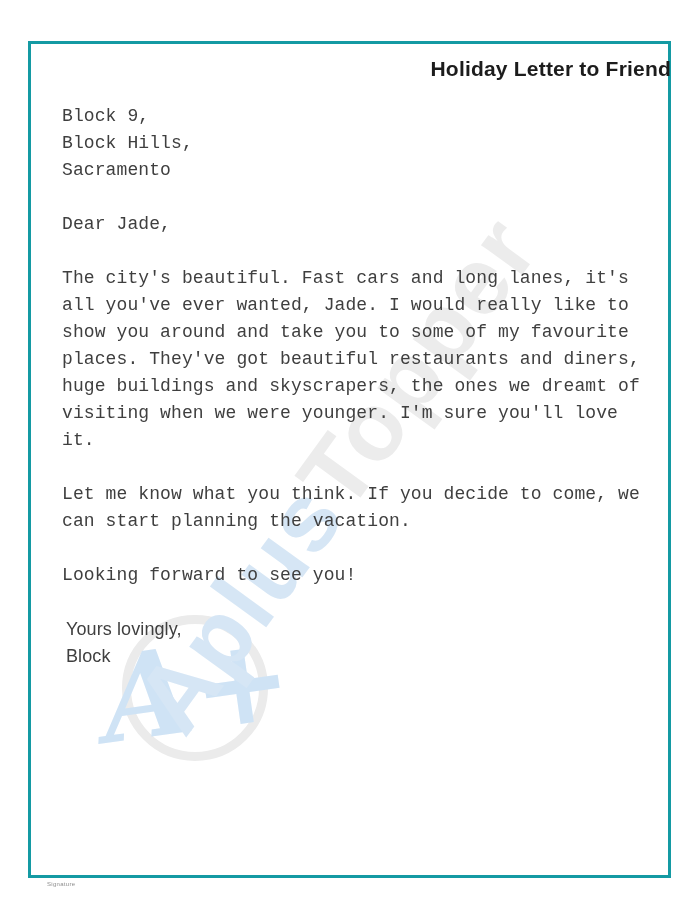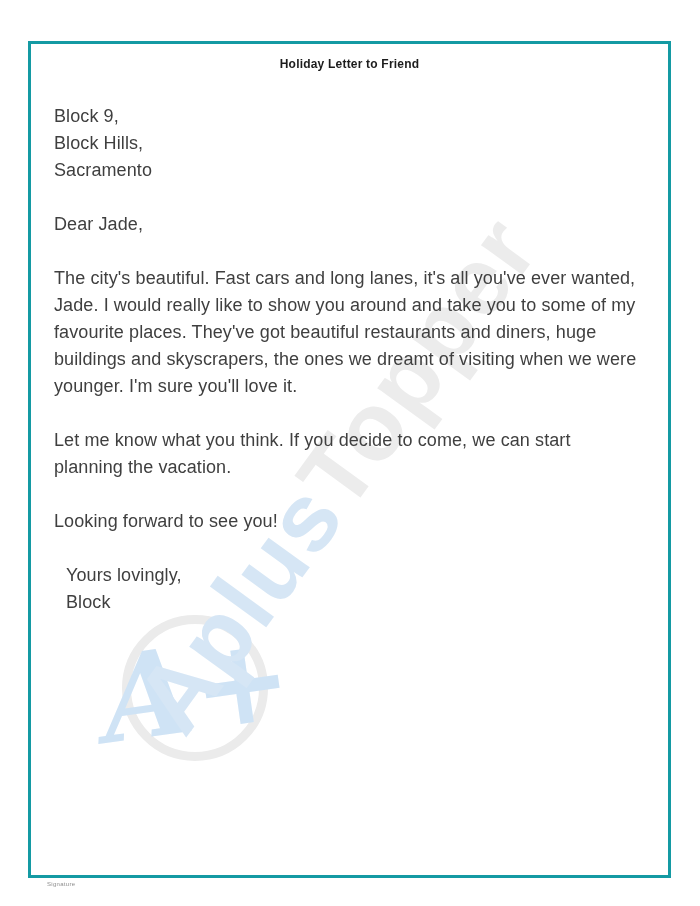--- a/index.html
+++ b/index.html
@@ -74,40 +74,41 @@
     color: #cfe3f5;
     transform: rotate(-8deg);
   }
 
   
   .title {
     position: absolute;
     left: 28px;
     top: 57px;
     width: 643px;
-    text-align: center;
-    font-size: 12px;
+    text-align: right;
+    font-size: 21px;
     font-weight: 700;
     color: #1c1c1c;
     letter-spacing: 0.2px;
     z-index: 2;
   }
   .letter-body {
     position: absolute;
     left: 50px;
     top: 103px;
     width: 590px;
     font-size: 18px;
     line-height: 27px;
     color: #3f3f3f;
     letter-spacing: 0.1px;
     z-index: 2;
   }
   .letter-body p, .letter-body .block {
-    margin: 0 0 27px 4px;
+    margin: 0 0 27px 12px;
+    font-family: Liberation Mono, monospace;
   }
   .letter-body .block div { margin: 0; }
   .signoff-block { margin: 16px; }
 
   .fine-print {
     position: absolute;
     left: 47px;
     top: 881px;
     font-size: 6px;
     color: #8d8d8d;

